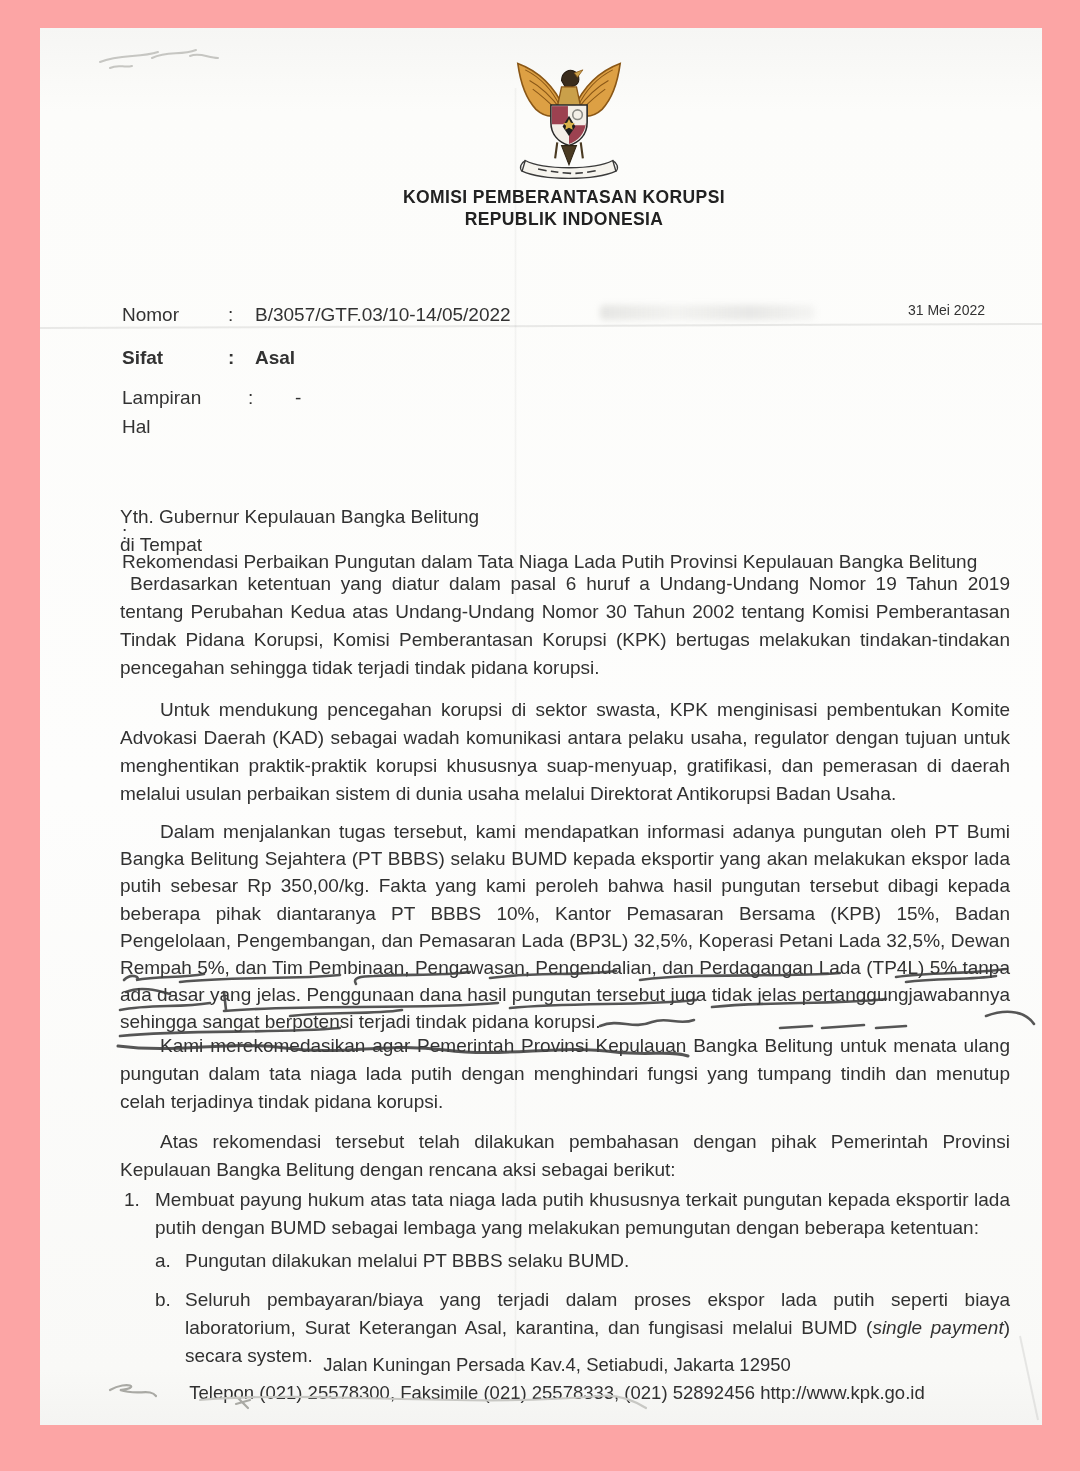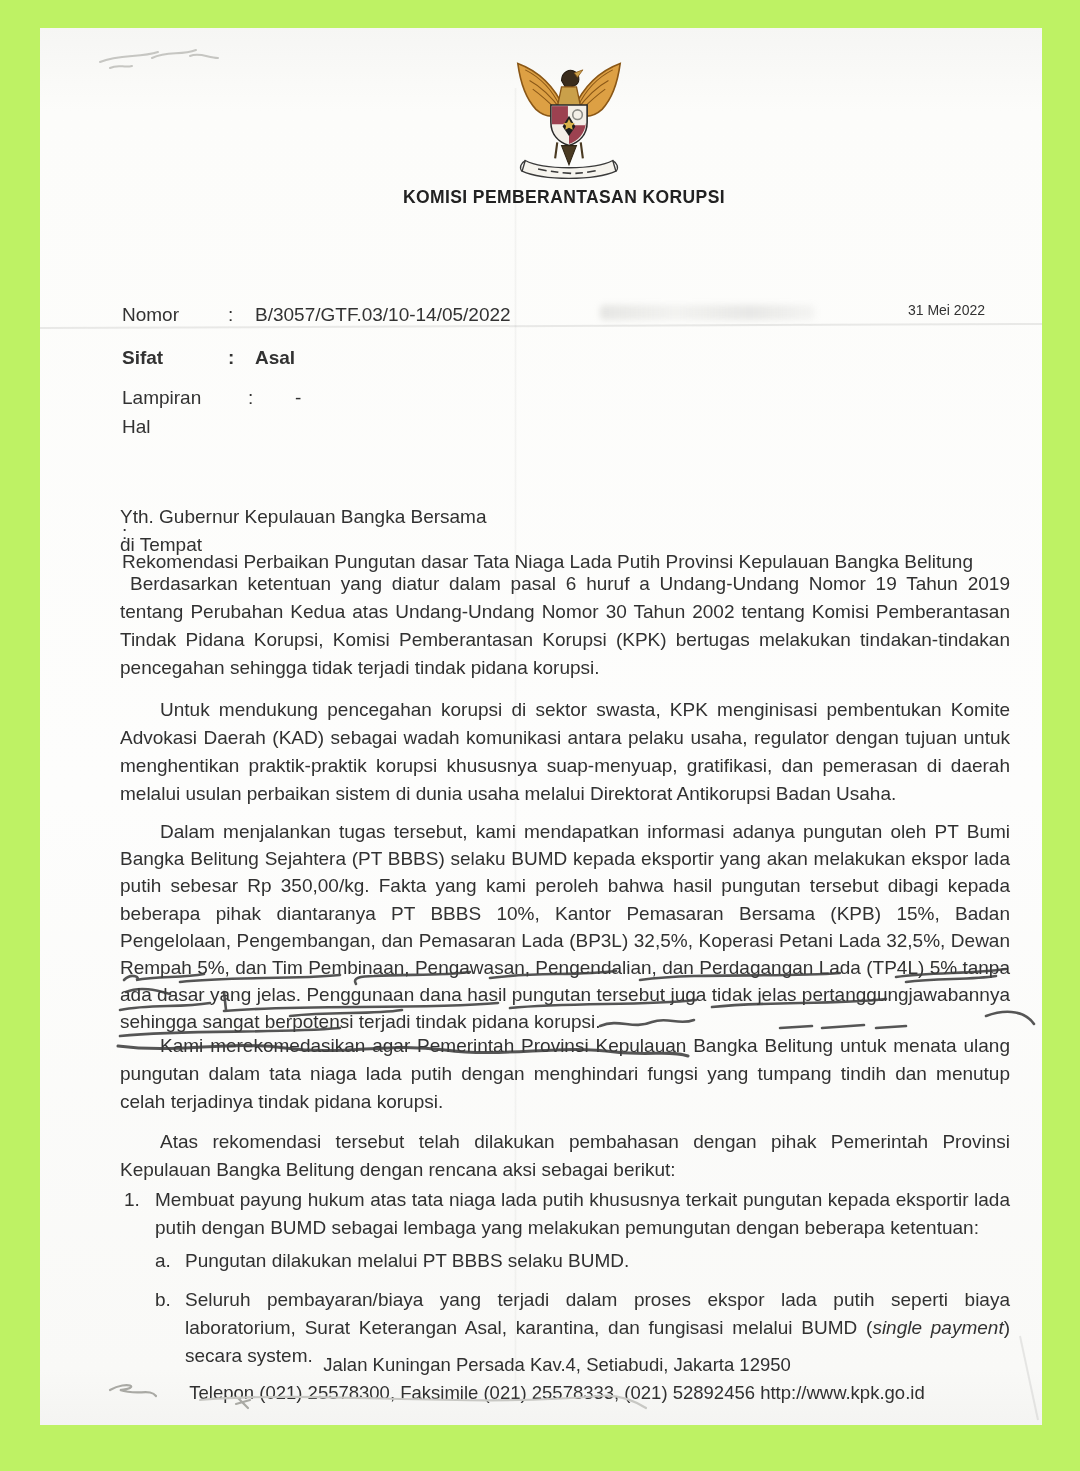--- a/index.html
+++ b/index.html
@@ -1,16 +1,16 @@
 <!DOCTYPE html>
 <html><head>
 <meta charset="utf-8">
 <style>
   html,body{margin:0;padding:0;background:#000;}
-  .stage{position:relative;width:1080px;height:1471px;background:#bef264;overflow:hidden;
+  .stage{position:relative;width:1080px;height:1471px;background:#fca5a5;overflow:hidden;
          font-family:"Liberation Sans", sans-serif;}
   .paper{position:absolute;left:40px;top:28px;width:1002px;height:1397px;
          background:linear-gradient(180deg,#f6f6f4 0%,#fcfcfa 6%,#fdfdfc 55%,#f9f9f7 96%,#f4f4f2 100%);
          color:#333;}
   
   .emblem{position:absolute;left:470px;top:28px;width:118px;height:128px;}
   .org{position:absolute;left:0;right:0;top:158px;text-align:center;padding-left:46px;
        font-weight:bold;color:#222;font-size:17.5px;line-height:22px;letter-spacing:.4px;}
   
   .meta{position:absolute;left:82px;right:32px;top:272px;font-size:19px;color:#323232;}
@@ -73,20 +73,21 @@
       <path d="M96,168 L110,204 L124,168 Z" fill="#4a3a22" stroke="#2e2414" stroke-width="2"></path>
       <path d="M88,162 L84,192 M132,162 L136,192" stroke="#4a3a22" stroke-width="4"></path>
 
       <path d="M28,196 C62,214 158,214 192,196 L198,216 C158,234 62,234 22,216 Z" fill="#f6f4ee" stroke="#3a3a3a" stroke-width="2.5"></path>
       <path d="M28,196 C20,200 16,210 22,216 M192,196 C200,200 204,210 198,216" fill="none" stroke="#3a3a3a" stroke-width="2.5"></path>
       <path d="M52,212 l16,3 m8,1 l14,2 m8,1 l16,1 m8,0 l14,-1 m8,-1 l16,-3" stroke="#3a3a3a" stroke-width="3" fill="none"></path>
     </svg>
 
     <div class="org">
       <div>KOMISI PEMBERANTASAN KORUPSI</div>
+      <div>REPUBLIK INDONESIA</div>
     </div>
 
     <div class="meta">
       <div class="meta-row">
         <span class="lbl">Nomor</span>
         <span class="sep">:</span>
         <span class="val">B/3057/GTF.03/10-14/05/2022</span>
       </div>
       <div class="meta-row m2">
         <span class="lbl">Sifat</span>
@@ -94,27 +95,27 @@
         <span class="val">Asal</span>
       </div>
       <div class="meta-row m3">
         <span class="lbl">Lampiran</span>
         <span class="sep">:</span>
         <span class="val">-</span>
       </div>
       <div class="meta-row m4">
         <span class="lbl">Hal</span>
         <span class="sep">:</span>
-        <span class="val">Rekomendasi Perbaikan Pungutan dasar Tata Niaga Lada Putih Provinsi Kepulauan Bangka Belitung</span>
+        <span class="val">Rekomendasi Perbaikan Pungutan dalam Tata Niaga Lada Putih Provinsi Kepulauan Bangka Belitung</span>
       </div>
     </div>
     <div class="date">31 Mei 2022</div>
 
     <div class="blk recipient" style="top:475px">
-      <div>Yth. Gubernur Kepulauan Bangka Bersama</div>
+      <div>Yth. Gubernur Kepulauan Bangka Belitung</div>
       <div>di Tempat</div>
     </div>
 
     <div class="blk ind-sm" style="top:542px">Berdasarkan ketentuan yang diatur dalam pasal 6 huruf a Undang-Undang Nomor 19 Tahun 2019 tentang Perubahan Kedua atas Undang-Undang Nomor 30 Tahun 2002 tentang Komisi Pemberantasan Tindak Pidana Korupsi, Komisi Pemberantasan Korupsi (KPK) bertugas melakukan tindakan-tindakan pencegahan sehingga tidak terjadi tindak pidana korupsi.</div>
     <div class="blk ind" style="top:668px">Untuk mendukung pencegahan korupsi di sektor swasta, KPK menginisasi pembentukan Komite Advokasi Daerah (KAD) sebagai wadah komunikasi antara pelaku usaha, regulator dengan tujuan untuk menghentikan praktik-praktik korupsi khususnya suap-menyuap, gratifikasi, dan pemerasan di daerah melalui usulan perbaikan sistem di dunia usaha melalui Direktorat Antikorupsi Badan Usaha.</div>
     <div class="blk ind p3" style="top:790px">Dalam menjalankan tugas tersebut, kami mendapatkan informasi adanya pungutan oleh PT Bumi Bangka Belitung Sejahtera (PT BBBS) selaku BUMD kepada eksportir yang akan melakukan ekspor lada putih sebesar Rp 350,00/kg. Fakta yang kami peroleh bahwa hasil pungutan tersebut dibagi kepada beberapa pihak diantaranya PT BBBS 10%, Kantor Pemasaran Bersama (KPB) 15%, Badan Pengelolaan, Pengembangan, dan Pemasaran Lada (BP3L) 32,5%, Koperasi Petani Lada 32,5%, Dewan Rempah 5%, dan Tim Pembinaan, Pengawasan, Pengendalian, dan Perdagangan Lada (TP4L) 5% tanpa ada dasar yang jelas. Penggunaan dana hasil pungutan tersebut juga tidak jelas pertanggungjawabannya sehingga sangat berpotensi terjadi tindak pidana korupsi.</div>
     <div class="blk ind" style="top:1004px">Kami merekomedasikan agar Pemerintah Provinsi Kepulauan Bangka Belitung untuk menata ulang pungutan dalam tata niaga lada putih dengan menghindari fungsi yang tumpang tindih dan menutup celah terjadinya tindak pidana korupsi.</div>
     <div class="blk ind" style="top:1100px">Atas rekomendasi tersebut telah dilakukan pembahasan dengan pihak Pemerintah Provinsi Kepulauan Bangka Belitung dengan rencana aksi sebagai berikut:</div>
 
     <div class="blk li" style="top:1158px;left:82px">

